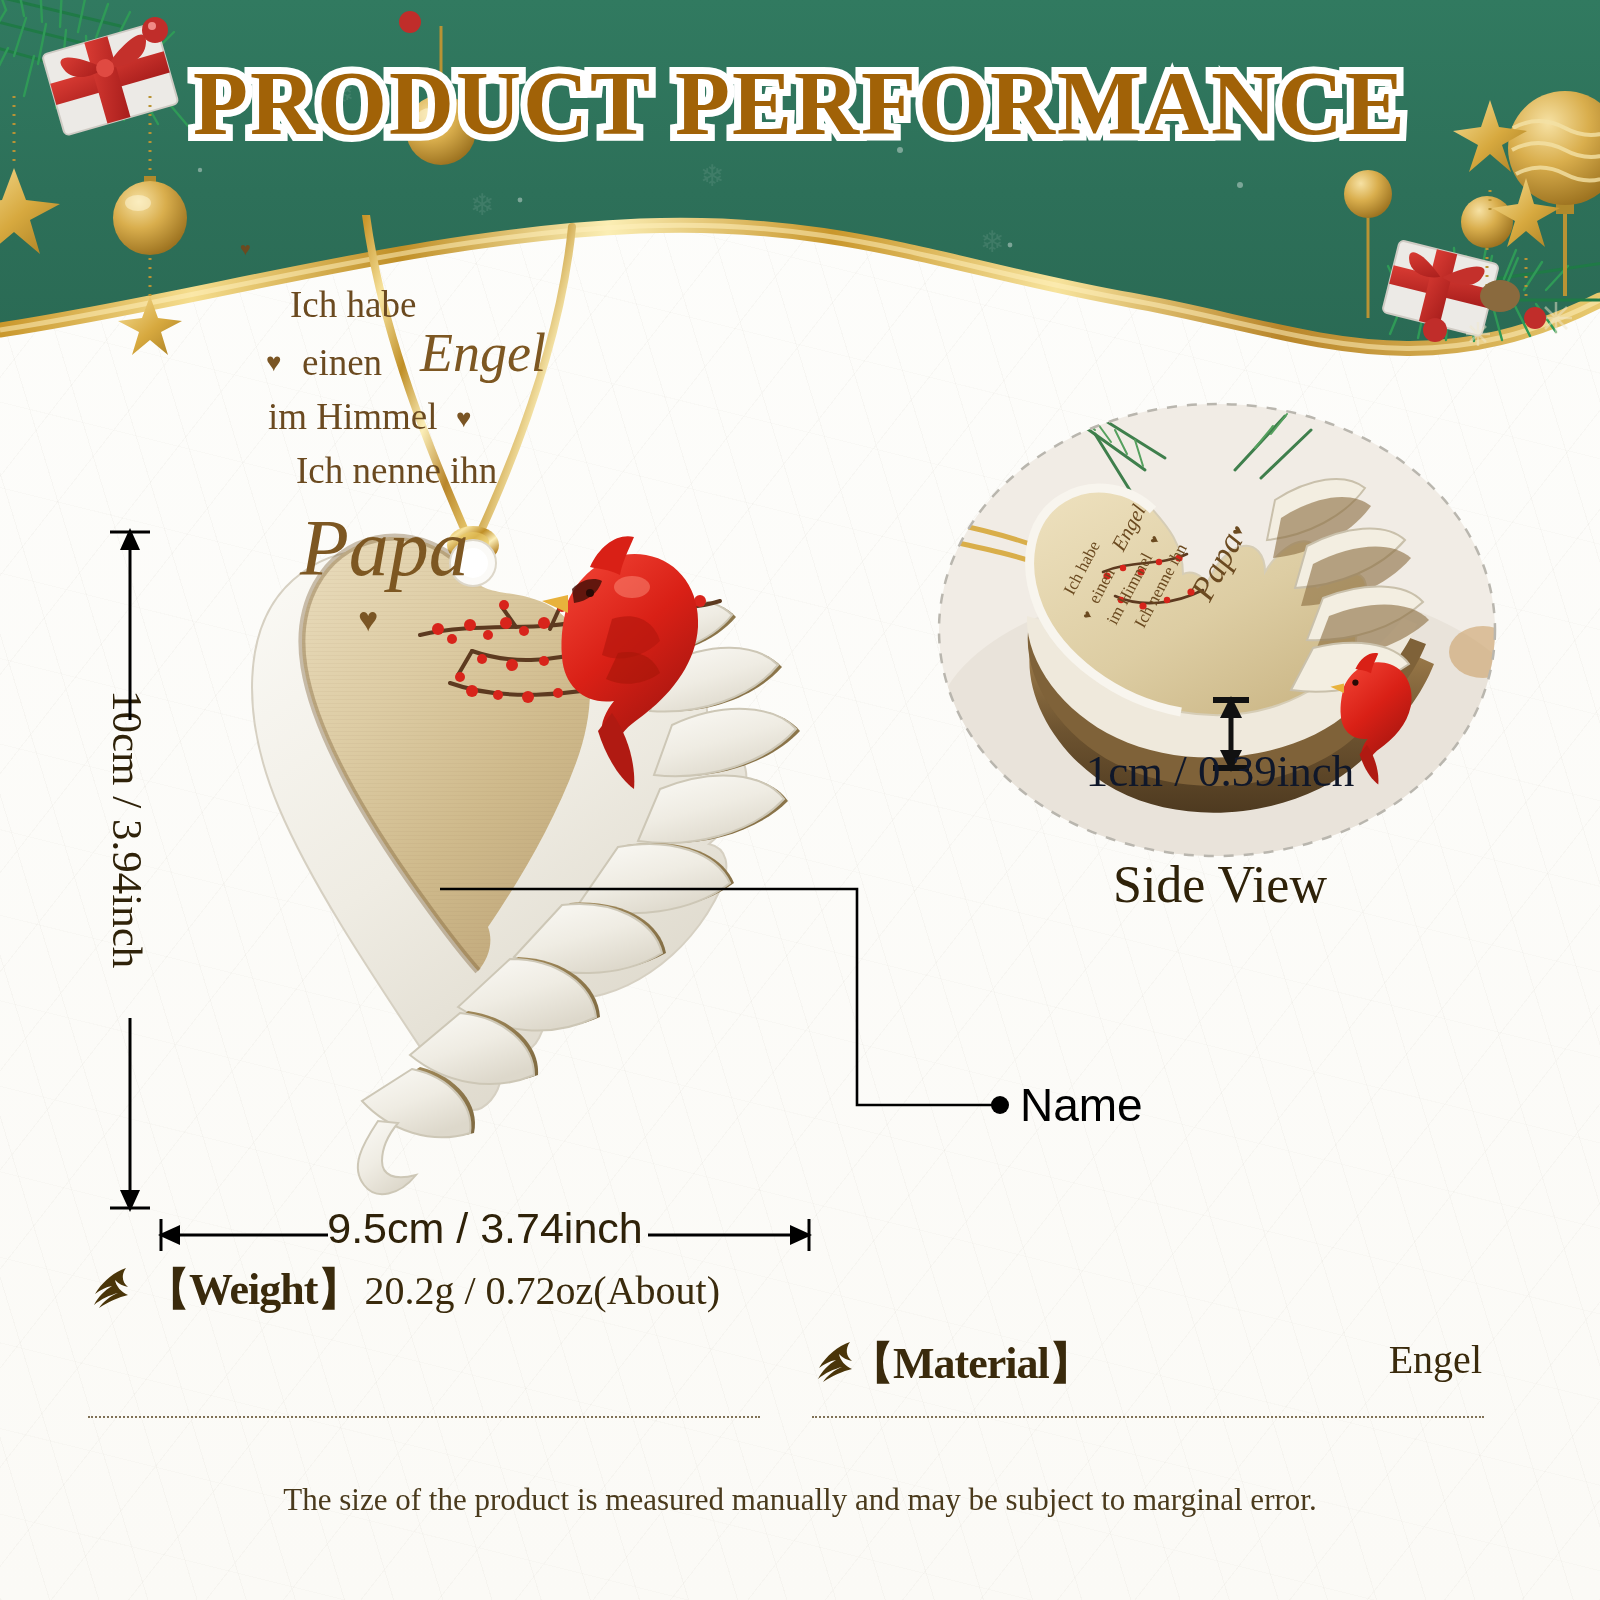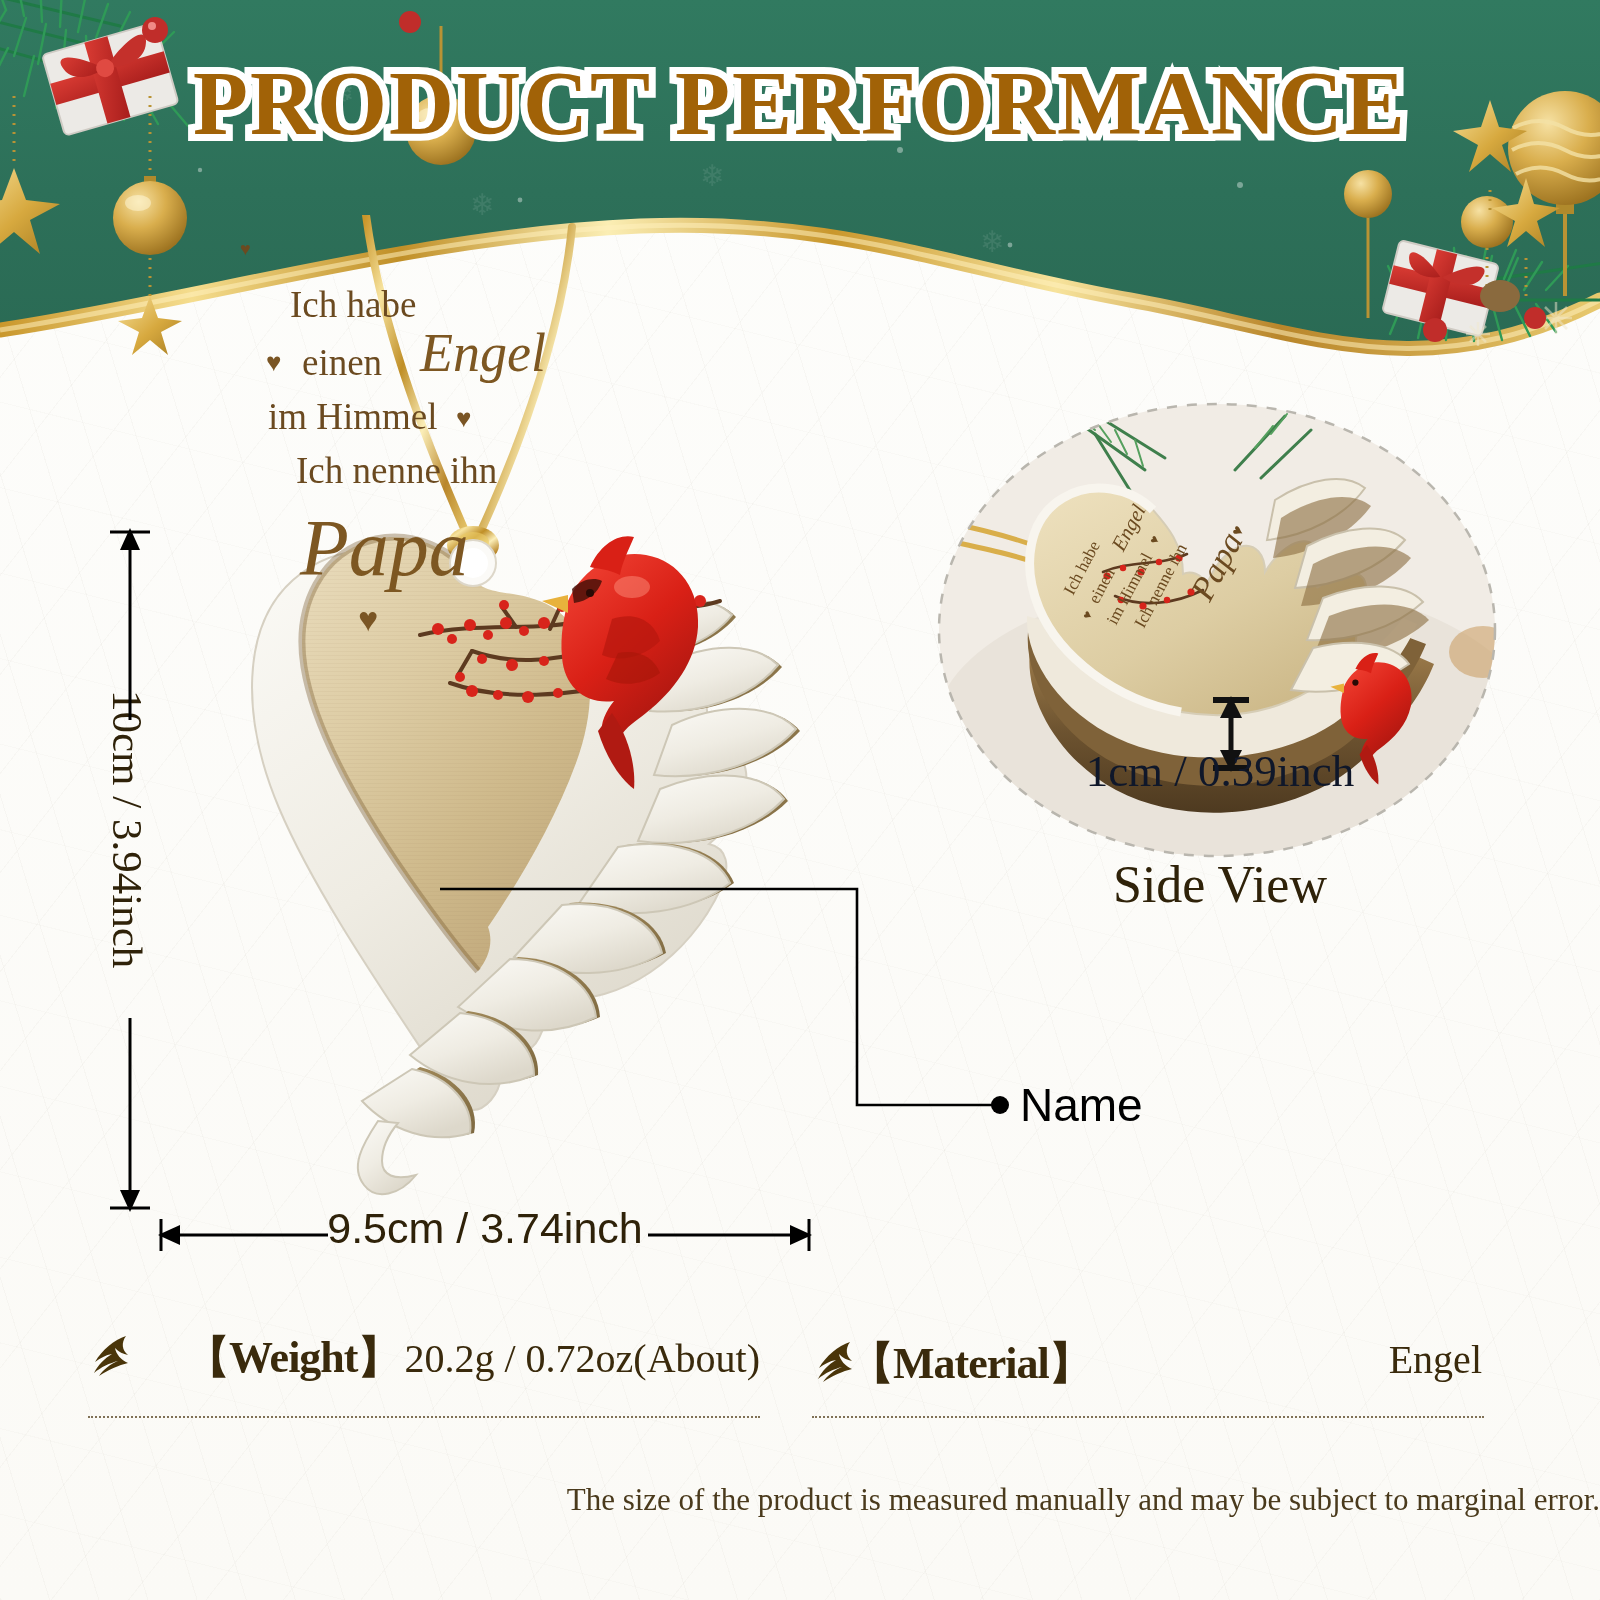--- a/index.html
+++ b/index.html
@@ -63,21 +63,21 @@
     color:#3a2a0c;
   }
   .spec .key{font-weight:bold;font-size:44px;letter-spacing:-1px;}
   .spec .val{font-size:40px;}
   .spec .wing{position:absolute;left:0;top:4px;width:44px;height:44px;}
   .dashed{
     position:absolute;height:0;
     border-top:2px dotted #6b5a3b;opacity:.85;
   }
   .footnote{
-    position:absolute;left:0;width:1600px;text-align:right;
+    position:absolute;left:0;width:1600px;text-align:center;
     color:#4a3a1c;font-size:31px;font-family:"Liberation Serif",serif;
   }
 </style>
 </head>
 <body>
 
 <div id="stage">
 
   <div class="paper"></div>
 
@@ -672,21 +672,21 @@
               font-size:45px;color:#0f172a;font-family:'Liberation Serif',serif;z-index:5;">1cm / 0.39inch</div>
 
   <div class="sv-label" style="left:960px;top:855px;width:520px;font-size:52px;">Side View</div>
 
   <svg style="position:absolute;left:440px;top:880px;width:580px;height:250px;z-index:5;" viewBox="0 0 580 250">
     <path d="M0,9 L417,9 L417,225 L554,225" fill="none" stroke="#000" stroke-width="2.6"></path>
     <circle cx="560" cy="225" r="9" fill="#000"></circle>
   </svg>
   <div class="callout-text" style="left:1020px;top:1078px;">Name</div>
 
-  <div class="spec" style="left:88px;top:1328px;width:672px;text-align:right;">
+  <div class="spec" style="left:88px;top:1260px;width:672px;">
     <svg class="wing" viewBox="0 0 44 44">
       <path d="M38,4 C26,8 14,18 7,30 C12,26 18,23 24,22 C17,26 10,33 6,41
                C13,35 22,31 30,29 C22,32 15,38 11,44
                C20,38 31,33 40,31 C33,28 28,22 27,16 C31,20 35,22 40,23
                C34,18 33,11 38,4 Z" fill="#4a3509"></path>
     </svg>
     <span style="display:inline-block;margin-left:58px;">
       <span class="key">【Weight】</span>
       <span class="val">20.2g / 0.72oz(About)</span>
     </span>

